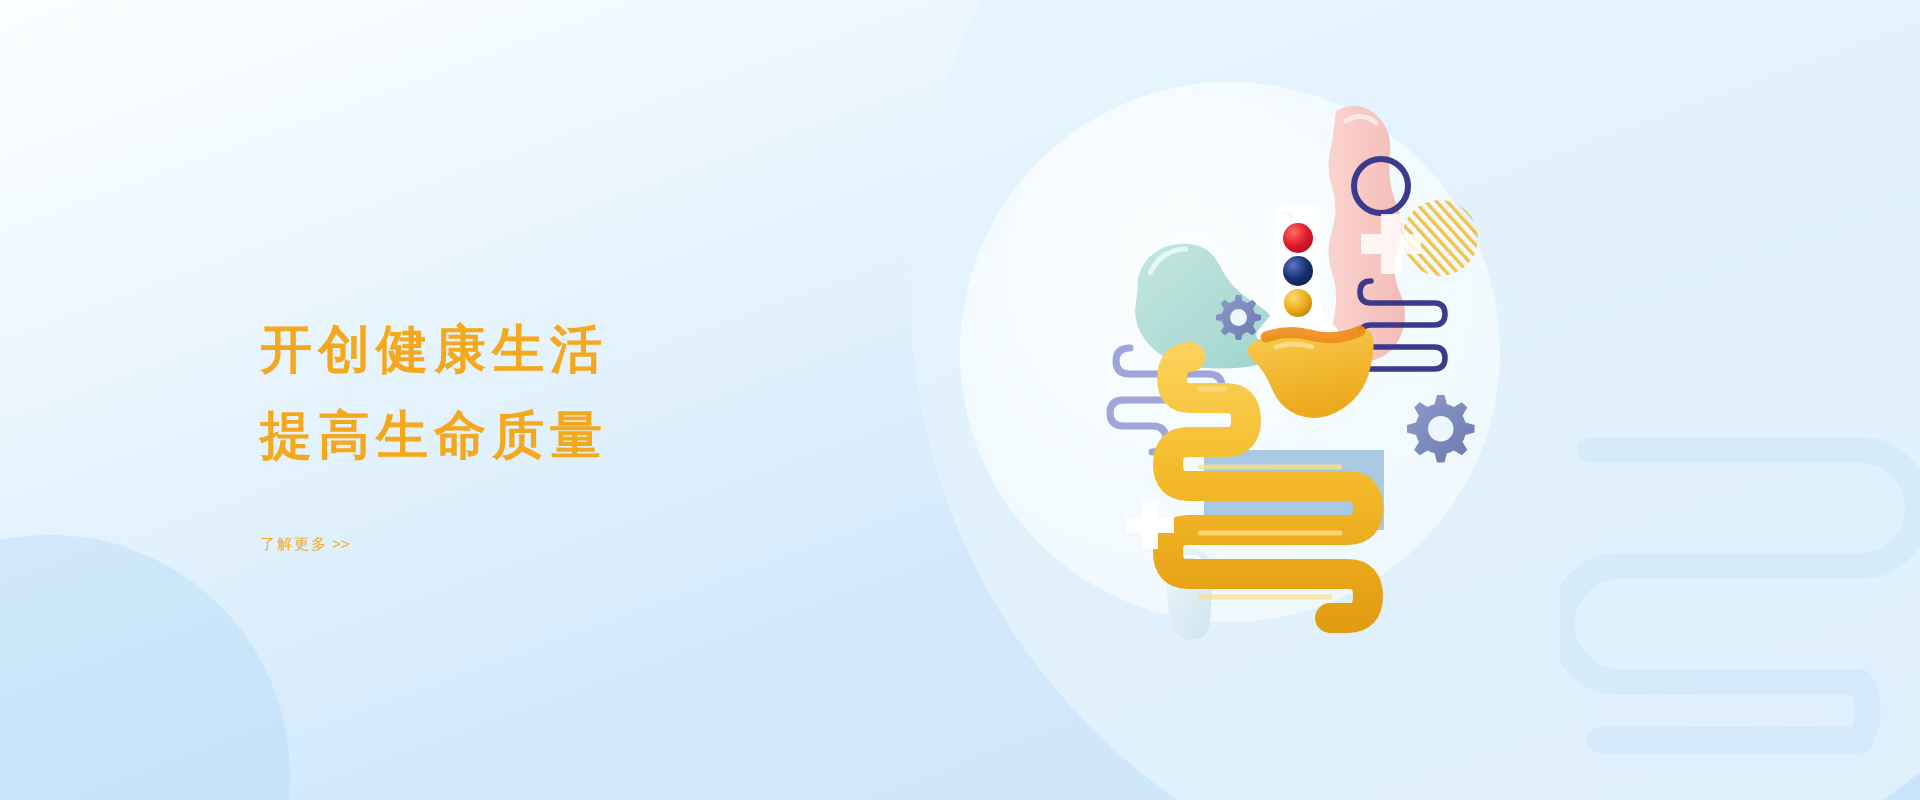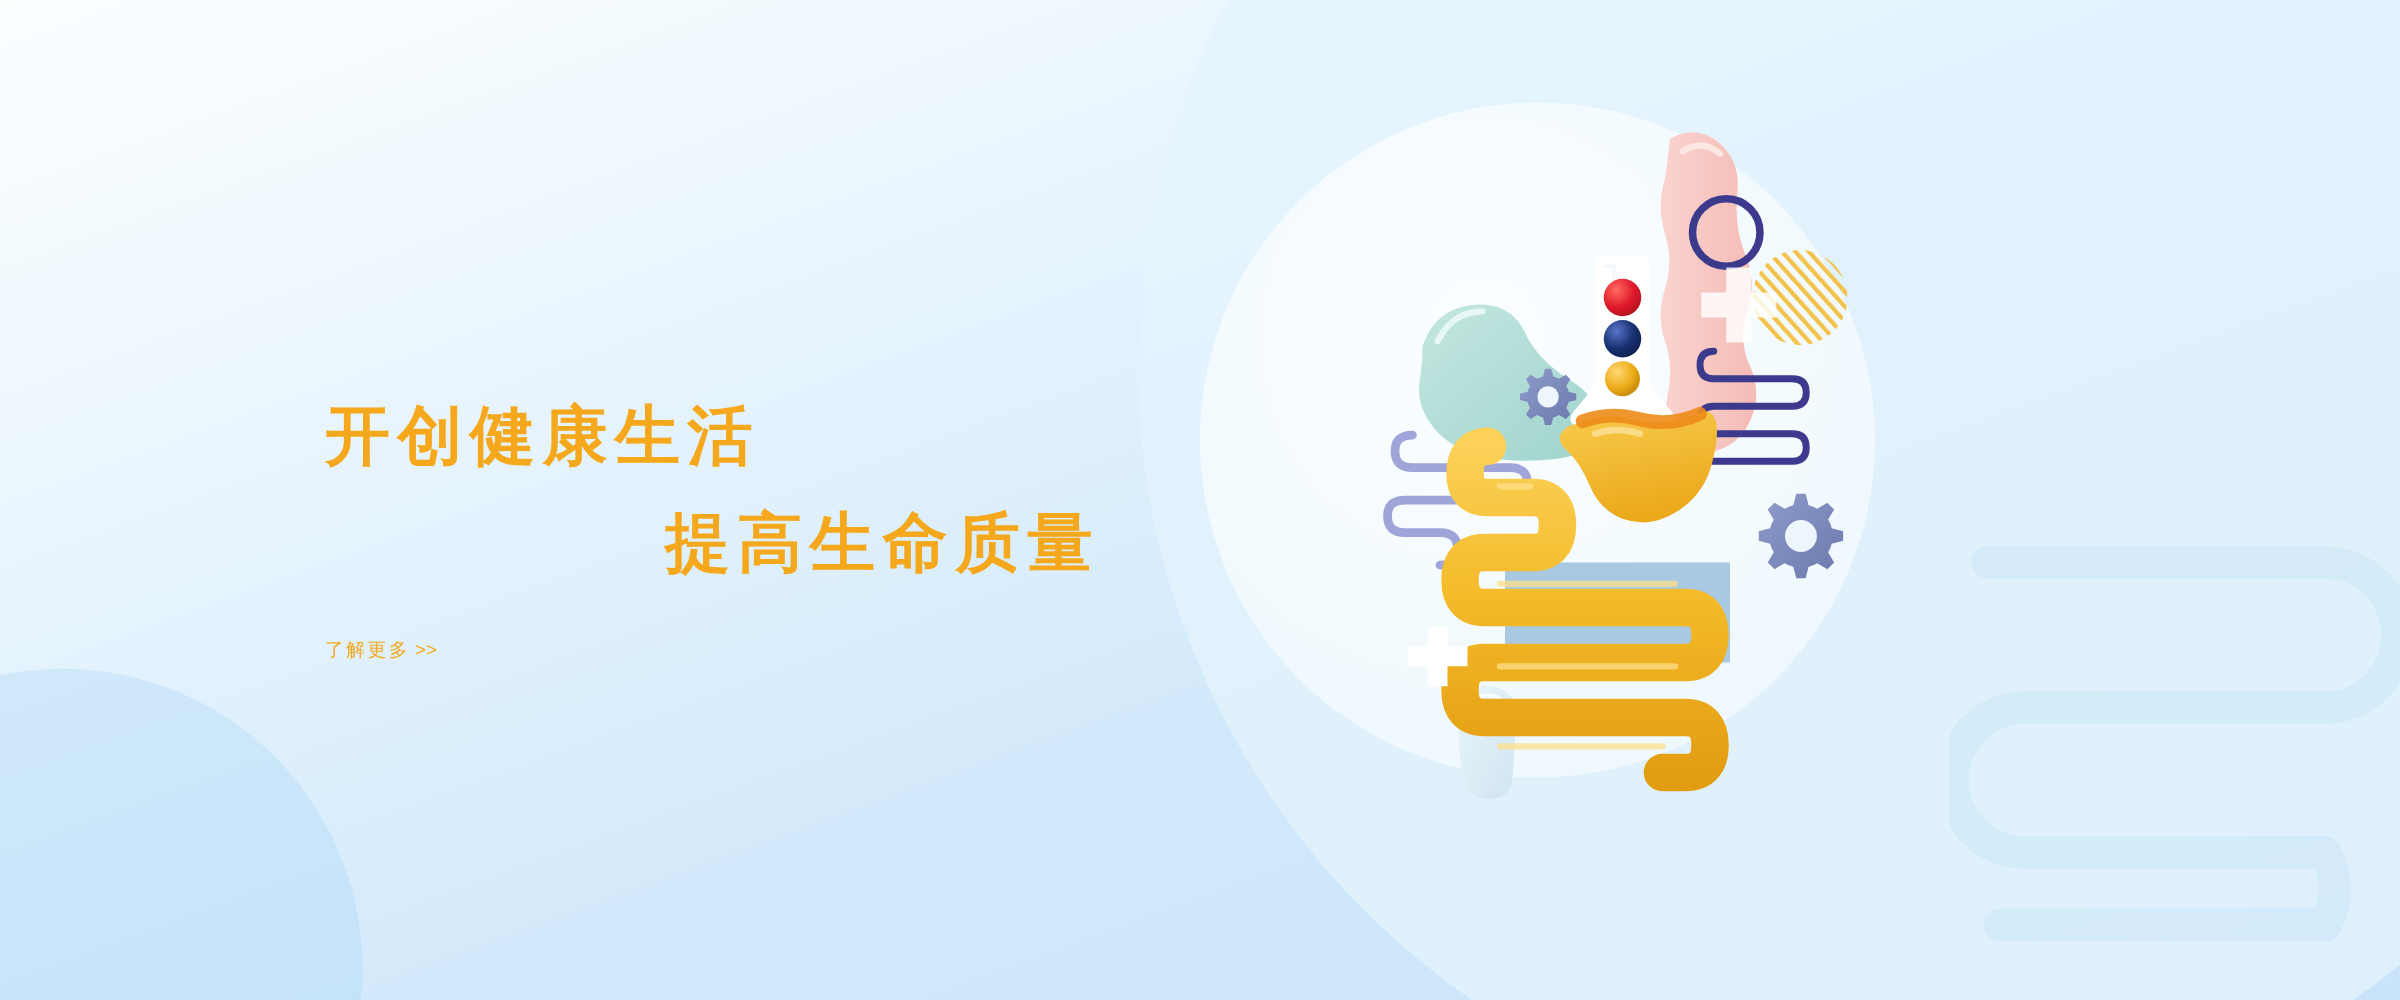--- a/index.html
+++ b/index.html
@@ -57,24 +57,24 @@
   }
   .headline {
     font-family:"Liberation Sans", sans-serif;
     font-weight:bold;
     font-size:52px;
     line-height:1.62;
     letter-spacing:6px;
     color:#f5a81c;
     white-space:nowrap;
   }
-  .headline-2 { margin-top:2px;text-align:right; }
+  .headline-2 { margin-top:2px; }
   .more-link {
     display:inline-block;
-    margin-top:34px;
+    margin-top:58px;
     font-size:15px;
     letter-spacing:2px;
     color:#f5a81c;
     text-decoration:none;
     cursor:pointer;
   }
   .more-link .chev { letter-spacing:0; margin-left:4px; }
 
   
   .illustration {

